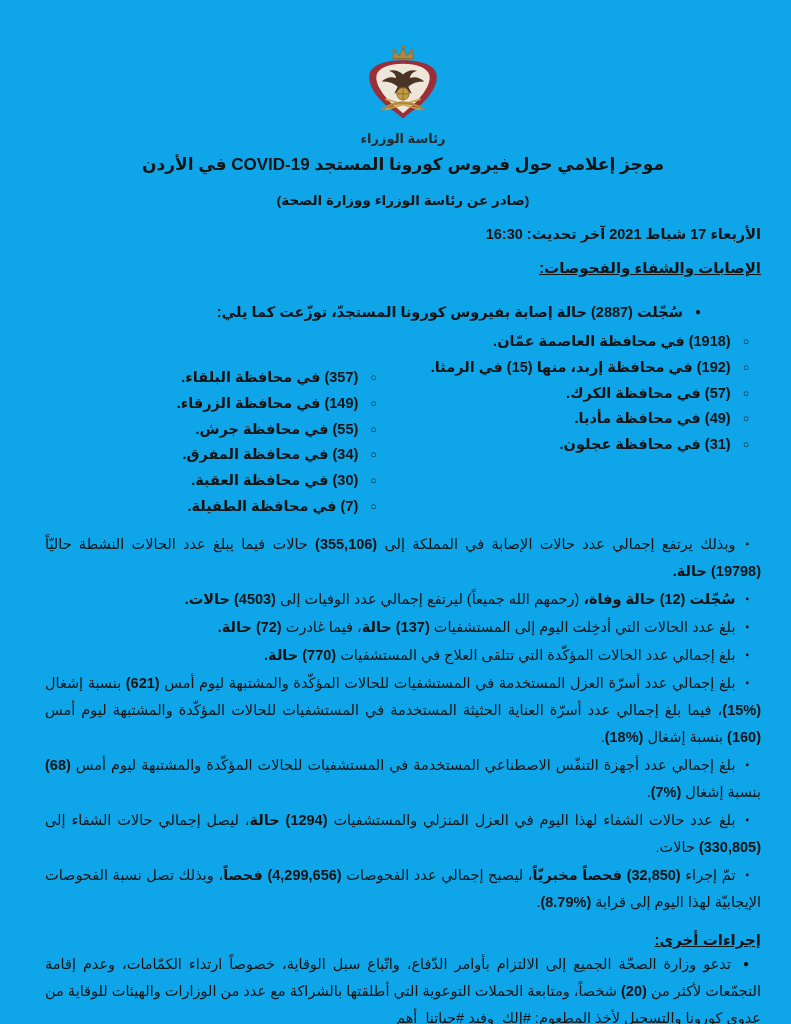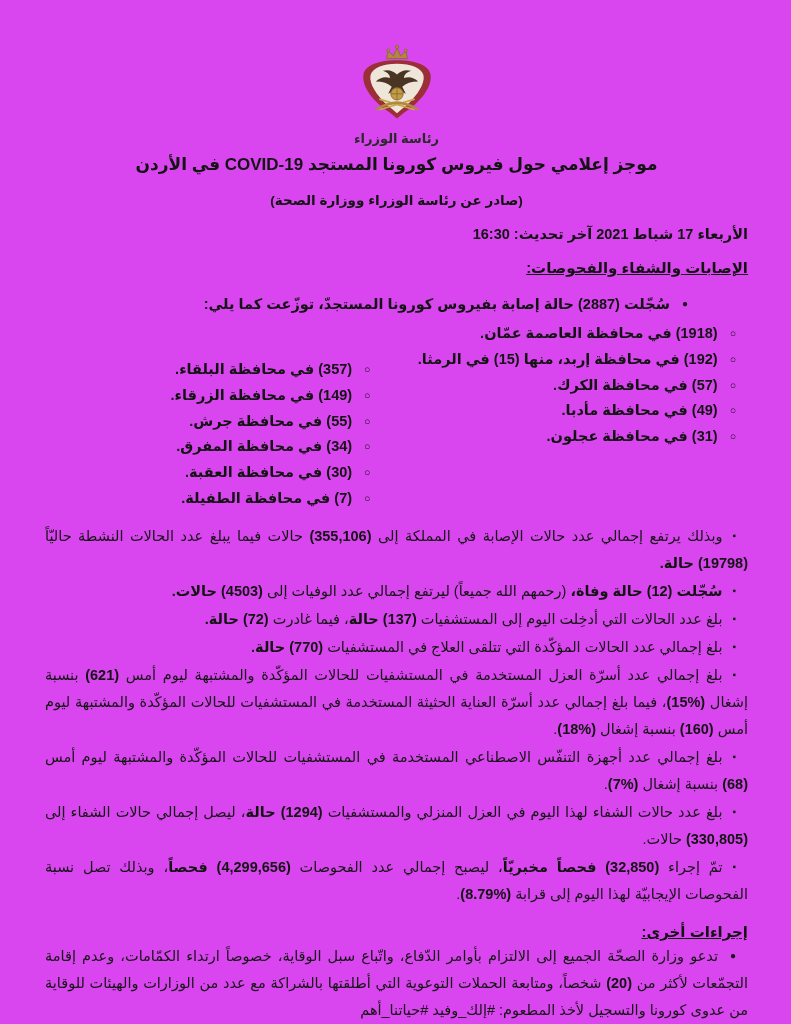--- a/index.html
+++ b/index.html
@@ -1,29 +1,29 @@
 <!DOCTYPE html>
 <html lang="ar" dir="rtl"><head>
 <meta charset="utf-8">
 <style>
   html,body{margin:0;padding:0;background:#ffffff;}
   .page{
-    width:791px;height:1024px;background:#d946ef;box-sizing:border-box;
-    padding:44px 43px 0 45px;direction:rtl;color:#141414;
+    width:791px;height:1024px;background:#0ea5e9;box-sizing:border-box;
+    padding:44px 30px 0 45px;direction:rtl;color:#141414;
     font-family:"Liberation Sans","DejaVu Sans",sans-serif;overflow:hidden;
   }
   .logo-block{text-align:center;margin:0 auto;}
   .calligraphy{font-size:13px;font-weight:bold;color:#2a2a2a;margin-top:1px;letter-spacing:.5px;}
   .doc-title{text-align:center;font-weight:bold;font-size:17px;line-height:22px;margin-top:8px;}
   .doc-subtitle{text-align:center;font-weight:bold;font-size:13.5px;line-height:18px;margin-top:16px;}
   .date-line{font-weight:bold;font-size:14.5px;line-height:20px;margin-top:14px;}
   .section-header{display:inline-block;font-weight:bold;font-size:15px;line-height:21px;
     text-decoration:underline;margin-top:13px;}
   .bullet-p{font-size:14.5px;line-height:27px;text-align:justify;margin:0;}
-  .intro-bullet{margin-top:12px;text-indent:30px;font-weight:bold;}
+  .intro-bullet{margin-top:20px;text-indent:30px;font-weight:bold;}
   .stat{text-indent:6px;}
   .stats-block{margin-top:10px;}
   .closing{text-indent:6px;}
   .bold{font-weight:bold;}
   .mk{display:inline-block;}
   .mk-disc{font-size:10px;margin-left:12px;vertical-align:2px;}
   .mk-square{font-size:10px;margin-left:10px;vertical-align:2px;}
   .mk-circle{font-size:10.5px;margin-left:12px;vertical-align:1px;font-weight:bold;}
   .gov-grid{display:flex;margin-top:3px;}
   .col-r{width:52%;}

